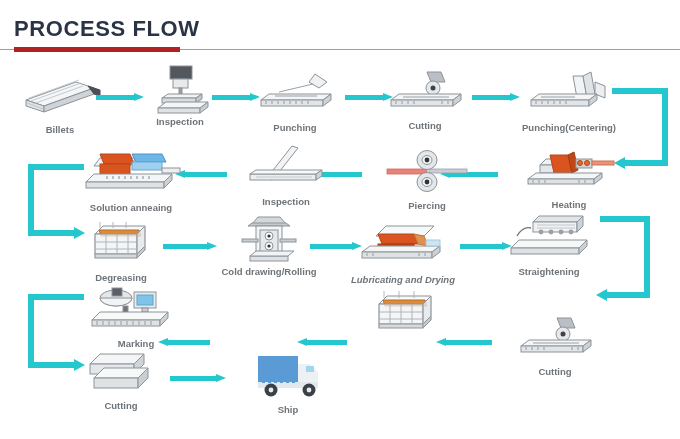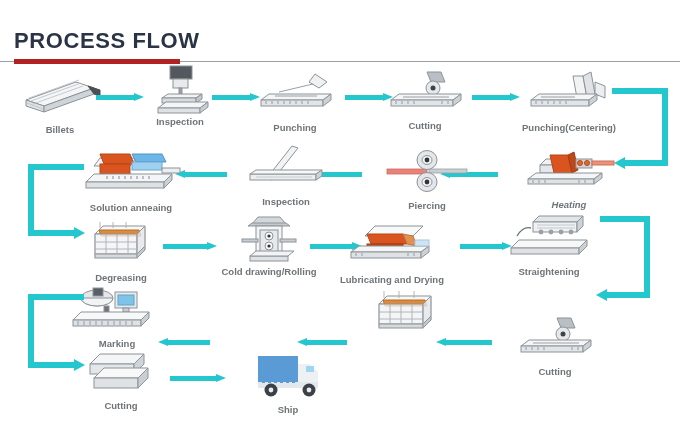--- a/index.html
+++ b/index.html
@@ -4,21 +4,21 @@
 <style>
   html,body{margin:0;padding:0;}
   body{
     width:680px;height:439px;background:#ffffff;
     font-family:"Liberation Sans", sans-serif;
     overflow:hidden;position:relative;
   }
   #root{position:relative;width:680px;height:439px;}
 
   
-  .hdr{position:absolute;left:0;top:16px;width:680px;height:52px;}
+  .hdr{position:absolute;left:0;top:4px;width:680px;height:52px;}
   .hdr-title{
     position:absolute;left:14px;top:12px;
     font-size:22px;font-weight:bold;letter-spacing:.6px;
     color:#2b3445;line-height:26px;white-space:nowrap;
   }
   .hdr-rule{position:absolute;left:0px;top:45px;width:680px;height:1px;background:#9aa0a6;}
   .hdr-accent{position:absolute;left:14px;top:43px;width:166px;height:5px;background:#b22222;}
 
   
   .canvas{position:absolute;left:0;top:52px;width:565px;height:387px;}
@@ -210,21 +210,21 @@
       <div class="cap">Punching(Centering)</div>
     </div>
 
     <div class="elb" style="left:612px;top:36px;width:66px;height:90px;">
       <div class="seg" style="left:0px;top:0px;width:56px;height:6px;"></div>
       <div class="seg" style="left:50px;top:0px;width:6px;height:78px;"></div>
       <div class="seg" style="left:13px;top:72px;width:43px;height:6px;"></div>
       <div class="ahead l" style="left:2px;top:68.5px;"></div>
     </div>
 
-    <div class="node" style="left:511px;top:95px;font-style:italic;">
+    <div class="node" style="left:511px;top:95px;">
       <div class="art">
         <div class="ic">
           <svg width="106" height="48" viewBox="0 0 106 48">
             <g stroke="#8d9398" stroke-width="1">
               <polygon points="24,18 44,18 50,12 30,12" fill="#f0f1f2"></polygon>
               <rect x="24" y="18" width="20" height="8" fill="#e4e7ea"></rect>
               <polygon points="34,8 52,8 56,26 38,26" fill="#d9541f" stroke="#b8451a"></polygon>
               <polygon points="52,8 58,5 62,23 56,26" fill="#bf4718" stroke="#a03c14"></polygon>
               <rect x="60" y="12" width="16" height="9" fill="#cfd4d8"></rect>
               <circle cx="64" cy="16" r="2.5" fill="#e06a2a" stroke="#b8451a"></circle>
@@ -396,21 +396,21 @@
         </div>
       </div>
       <div class="cap">Cold drawing/Rolling</div>
     </div>
 
     <div class="arrow r" style="left:310px;top:190px;width:52px;">
       <div class="shaft"></div>
         <div class="head"></div>
     </div>
 
-    <div class="node" style="left:334px;top:170px;">
+    <div class="node" style="left:345px;top:170px;font-style:italic;">
       <div class="art">
         <div class="ic">
           <svg width="110" height="46" viewBox="0 0 110 46">
             <g stroke="#8d9398" stroke-width="1">
               <polygon points="28,14 76,14 86,4 38,4" fill="#f7f8f8"></polygon>
               <polygon points="30,12 66,12 70,22 34,22" fill="#d9541f" stroke="#b8451a"></polygon>
               <rect x="30" y="22" width="36" height="6" fill="#c24a18" stroke="#a03c14"></rect>
               <polygon points="66,12 76,14 80,24 70,22" fill="#e09050" stroke="#c07438"></polygon>
               <polygon points="14,30 84,30 92,24 22,24" fill="#f4f5f6"></polygon>
               <rect x="14" y="30" width="70" height="6" fill="#dfe2e5"></rect>
@@ -536,21 +536,21 @@
       <div class="shaft"></div>
         <div class="head"></div>
     </div>
 
 
     <div class="arrow l" style="left:158px;top:286px;width:52px;">
       <div class="shaft"></div>
         <div class="head"></div>
     </div>
 
-    <div class="node" style="left:59px;top:234px;">
+    <div class="node" style="left:78px;top:234px;">
       <div class="art">
         <div class="ic">
           <svg width="116" height="52" viewBox="0 0 116 52">
             <g stroke="#8d9398" stroke-width="1">
               <ellipse cx="38" cy="12" rx="16" ry="8" fill="#e4e7ea"></ellipse>
               <path d="M22 12 A16 8 0 0 0 54 12 Z" fill="#f2f3f4"></path>
               <rect x="34" y="2" width="10" height="8" fill="#595f65"></rect>
               <rect x="56" y="6" width="22" height="16" fill="#e8ebed"></rect>
               <rect x="59" y="9" width="16" height="10" fill="#7fc4e8" stroke="#5fa4c8"></rect>
               <rect x="64" y="22" width="6" height="4" fill="#c9ced2"></rect>

